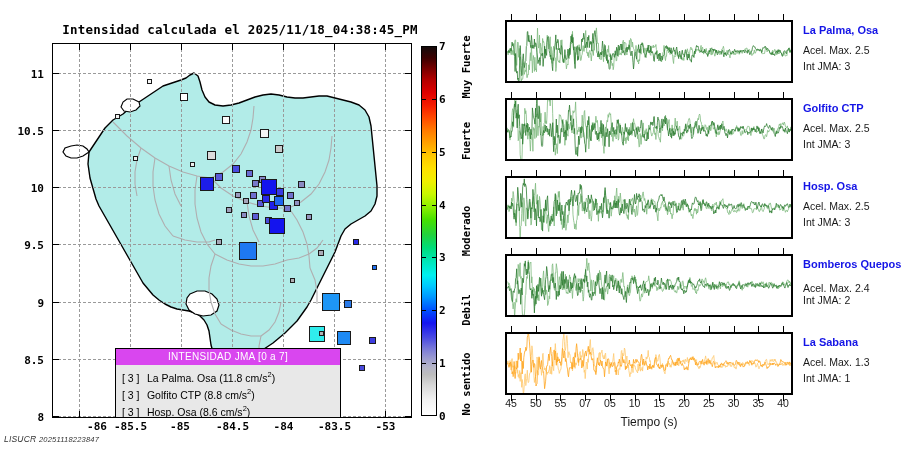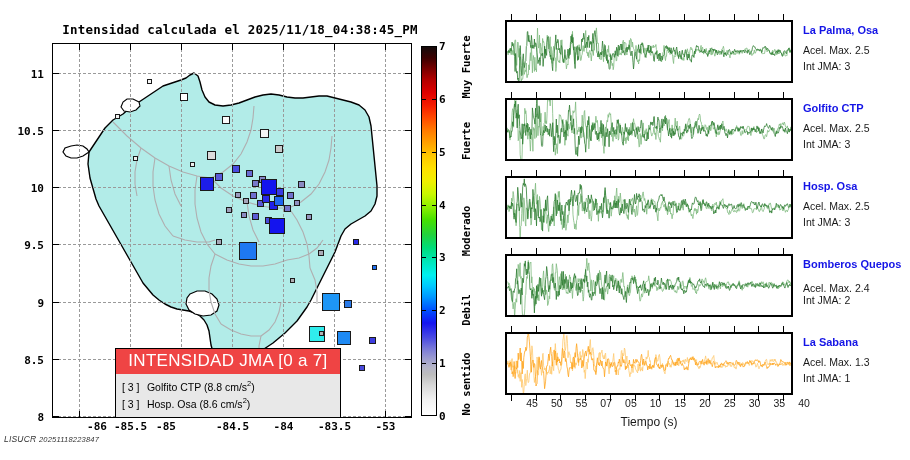--- a/index.html
+++ b/index.html
@@ -24,21 +24,21 @@
     font-family:"DejaVu Sans Mono",monospace;font-weight:bold;font-size:11px;color:#000;}
   .ylabels{position:absolute;left:0px;top:43px;width:48px;height:375px;}
   .ylabels span{position:absolute;right:4px;transform:translateY(-50%);
     font-family:"DejaVu Sans Mono",monospace;font-weight:bold;font-size:11px;color:#000;}
 
   .marker{position:absolute;box-sizing:border-box;border:1px solid #1a1a1a;}
 
   
   .legend{position:absolute;left:62px;top:304px;width:226px;height:110px;
     background:#e8e8e8;border:1px solid #000;box-sizing:border-box;}
-  .legend-head{background:#ef4444;color:#fff;text-align:center;font-size:17px;
+  .legend-head{background:#d946ef;color:#fff;text-align:center;font-size:10px;
     padding:2px 0 3px;letter-spacing:.3px;}
   .legend-body{padding:3px 0 0 6px;}
   .legend-row{font-size:10.5px;color:#000;line-height:13.6px;white-space:nowrap;}
   .legend-row .br{display:inline-block;width:22px;}
   sup{font-size:7.5px;vertical-align:super;}
 
   
   .cbar{position:absolute;left:421px;top:46px;width:16px;height:370px;border:1px solid #000;
     box-sizing:border-box;
     background:linear-gradient(to top,
@@ -227,30 +227,31 @@
         <div class="marker" style="left: 265.76px; top: 287.088px; width: 5px; height: 5px; background: rgb(178, 178, 180);"></div>
         <div class="marker" style="left: 306.06px; top: 320.926px; width: 6px; height: 6px; background: rgb(74, 74, 221);"></div>
         <div class="marker" style="left: 273.92px; top: 326.005px; width: 5px; height: 5px; background: rgb(30, 138, 244);"></div>
         <div class="marker" style="left: 318.8px; top: 220.7px; width: 5px; height: 5px; background: rgb(30, 110, 240);"></div>
         <div class="marker" style="left: 299.94px; top: 195.018px; width: 6px; height: 6px; background: rgb(42, 42, 232);"></div>
       </div>
 
     <div class="legend">
       <div class="legend-head">INTENSIDAD JMA [0 a 7]</div>
       <div class="legend-body" id="legendBody">
+          <div class="legend-row"><span class="br">[ 3 ]</span><span> La Palma. Osa (11.8 cm/s</span><sup>2</sup><span>)</span></div>
           <div class="legend-row"><span class="br">[ 3 ]</span><span> Golfito CTP (8.8 cm/s</span><sup>2</sup><span>)</span></div>
           <div class="legend-row"><span class="br">[ 3 ]</span><span> Hosp. Osa (8.6 cm/s</span><sup>2</sup><span>)</span></div>
         </div>
     </div>
   </div>
 
   <div class="xlabels" id="xLabels">
       <span style="left: 45px;">-86</span>
       <span style="left: 78.5px;">-85.5</span>
-      <span style="left: 114px;">-85</span>
+      <span style="left: 128px;">-85</span>
       <span style="left: 180.5px;">-84.5</span>
       <span style="left: 231.5px;">-84</span>
       <span style="left: 282.5px;">-83.5</span>
       <span style="left: 333.5px;">-53</span>
     </div>
   <div class="ylabels" id="yLabels">
       <span style="top: 30.6154px;">11</span>
       <span style="top: 87.8462px;">10.5</span>
       <span style="top: 145.077px;">10</span>
       <span style="top: 202.308px;">9.5</span>
@@ -401,21 +402,21 @@
         <i style="left: 154.364px;"></i>
         <i style="left: 179.091px;"></i>
         <i style="left: 203.818px;"></i>
         <i style="left: 228.545px;"></i>
         <i style="left: 253.273px;"></i>
         <i style="left: 278px;"></i>
       </div>
       <div class="st-name" style="top: 336px;">La Sabana</div>
       <div class="st-acc" style="top: 356px;">Acel. Max. 1.3</div>
       <div class="st-jma" style="top: 372px;">Int JMA: 1</div>
-      <div class="tlabels" style="top: 397px; margin-left: 21px;">
+      <div class="tlabels" style="top: 397px;">
         <span style="left: 6px;">45</span>
         <span style="left: 30.7273px;">50</span>
         <span style="left: 55.4545px;">55</span>
         <span style="left: 80.1818px;">07</span>
         <span style="left: 104.909px;">05</span>
         <span style="left: 129.636px;">10</span>
         <span style="left: 154.364px;">15</span>
         <span style="left: 179.091px;">20</span>
         <span style="left: 203.818px;">25</span>
         <span style="left: 228.545px;">30</span>

